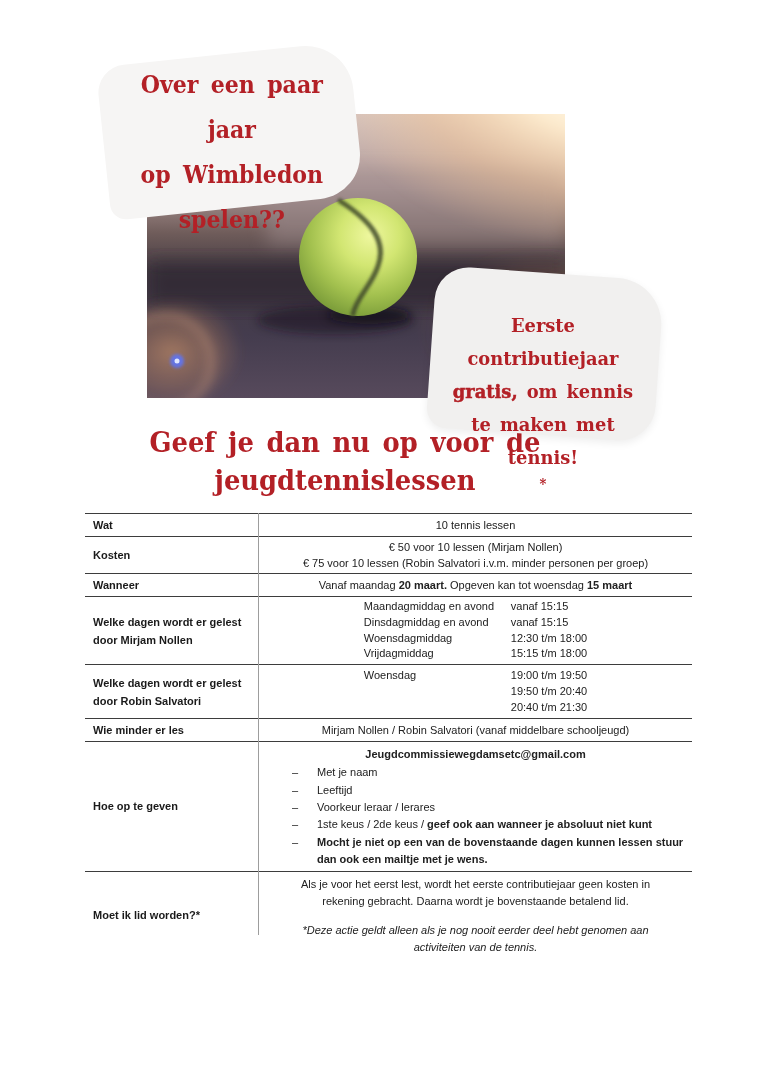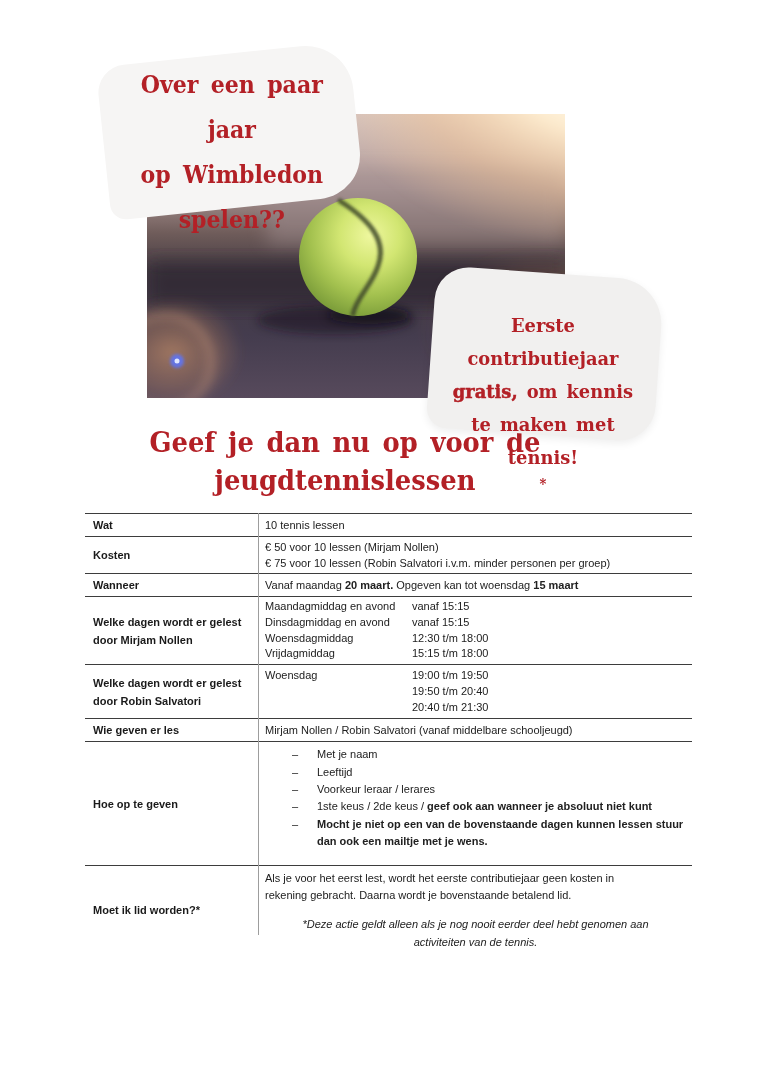--- a/index.html
+++ b/index.html
@@ -31,21 +31,21 @@
   .headline div{transform:scaleX(.92);transform-origin:50% 50%;word-spacing:4px;}
 
   
   .tbl{position:absolute;left:85px;top:513px;width:607px;z-index:2;
        font-size:11px;color:#212121;}
   .vline{position:absolute;left:173px;top:0;width:1px;height:422px;background:#9d9d9d;}
   .row{display:flex;border-top:1px solid #3d3d3d;box-sizing:border-box;}
   .lab{width:173px;box-sizing:border-box;padding:2px 10px 2px 8px;font-weight:bold;
        display:flex;flex-direction:column;justify-content:center;line-height:18px;color:#1a1a1a;}
   .con{flex:1;box-sizing:border-box;padding:2px 6px 2px 7px;line-height:16px;
-       display:flex;flex-direction:column;justify-content:center;}
+       display:flex;flex-direction:column;justify-content:center;align-items:center;}
   .r-wat{min-height:21px}.r-kosten{min-height:35px}.r-wanneer{min-height:22px}
   .r-mirjam{min-height:66px}.r-robin{min-height:54px}.r-wie{min-height:22px}
   .r-hoe{min-height:124px}.r-lid{min-height:80px}
   .b{font-weight:bold;}
   .sched{display:grid;grid-template-columns:147px 1fr;line-height:15.8px;}
   .email{font-weight:bold;line-height:17px;margin-bottom:1px;}
   .bullets{padding-left:27px;}
   .bullet{display:flex;line-height:17.4px;}
   .bullet .mk{width:25px;flex:none;}
   .bullet .bt{flex:1;}
@@ -195,32 +195,33 @@
           <span></span>
             <span>19:50 t/m 20:40</span>
           <span></span>
             <span>20:40 t/m 21:30</span>
         </div>
       </div>
     </div>
 
     <div class="row r-wie">
       <div class="lab">
-          <span>Wie geven er les</span>
+          <span>Wie minder er les</span>
         </div>
       <div class="con">
           <span>Mirjam Nollen / Robin Salvatori (vanaf middelbare schooljeugd)</span>
         </div>
     </div>
 
     <div class="row r-hoe">
       <div class="lab">
           <span>Hoe op te geven</span>
         </div>
       <div class="con">
+        <div class="email">Jeugdcommissiewegdamsetc@gmail.com</div>
         <div class="bullets">
           <div class="bullet">
               <span class="mk">–</span>
               <span class="bt"><span>Met je naam</span><span class="b"></span></span>
             </div>
           <div class="bullet">
               <span class="mk">–</span>
               <span class="bt"><span>Leeftijd</span><span class="b"></span></span>
             </div>
           <div class="bullet">

